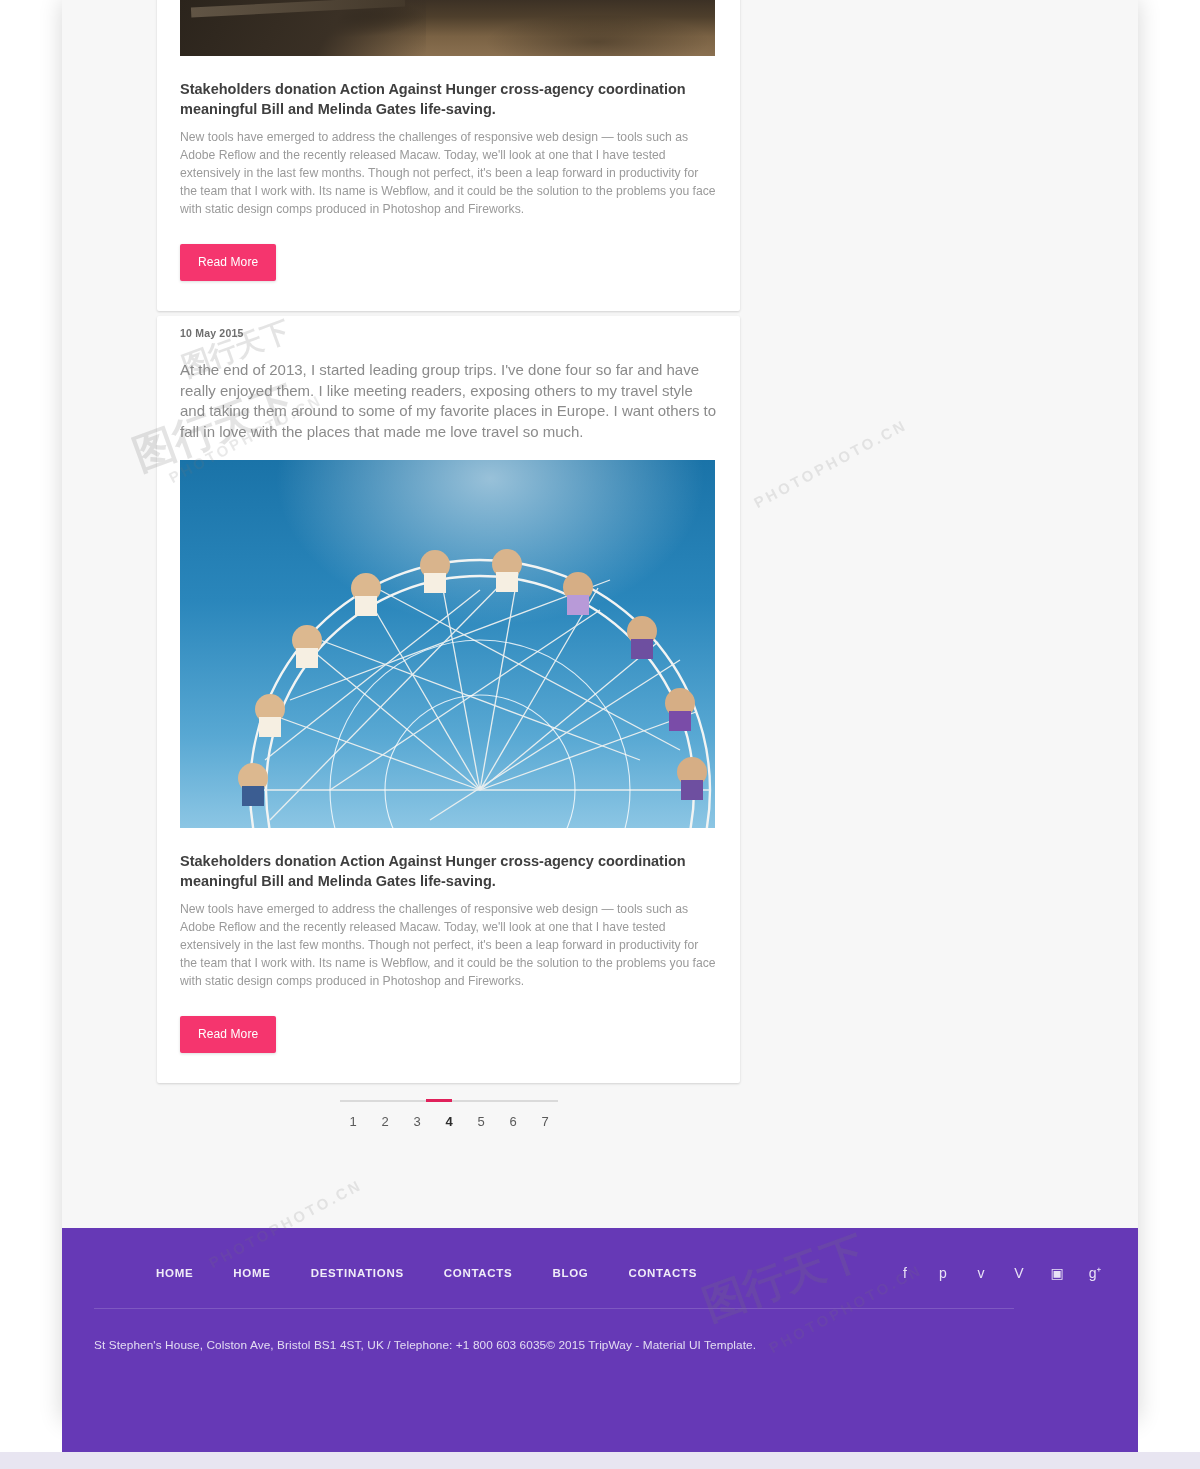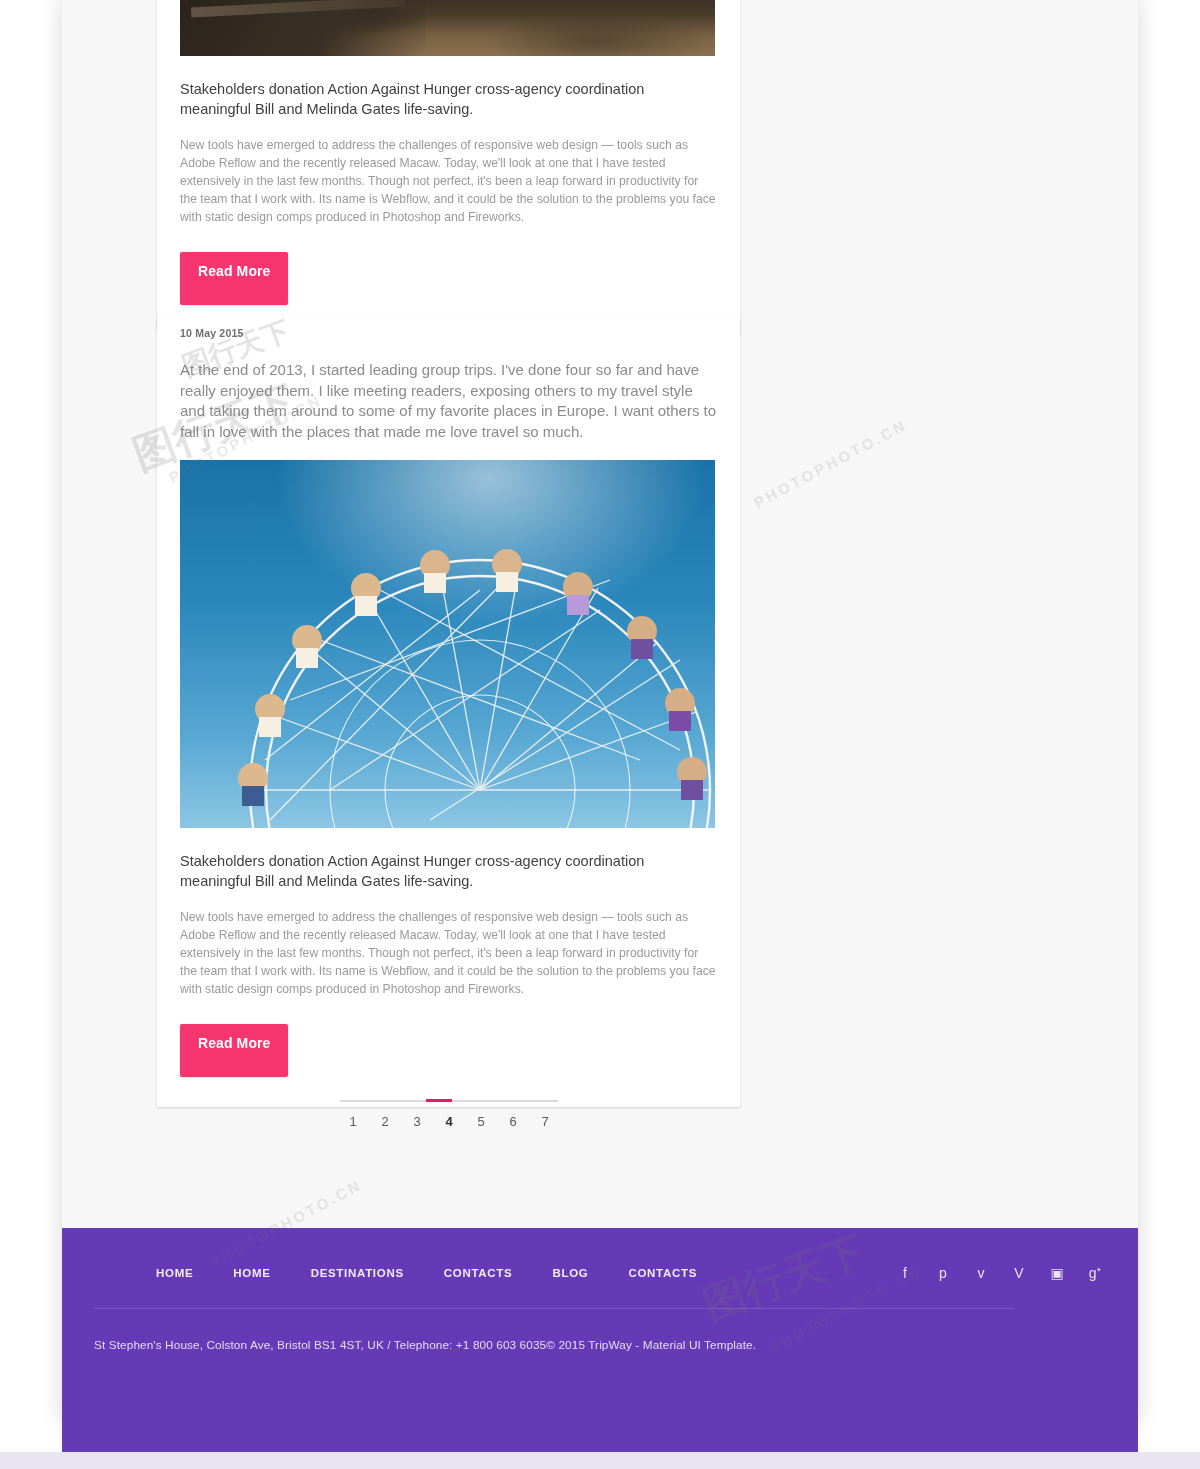--- a/index.html
+++ b/index.html
@@ -49,37 +49,37 @@
   .post-lead {
     font-size: 15px;
     line-height: 20.5px;
     color: #8b8b8b;
     margin-top: 21px;
   }
   .post-heading {
     font-size: 14.5px;
     line-height: 20px;
     color: #3f3f3f;
-    font-weight: 400;
+    font-weight: 700;
     padding-top: 23px;
   }
   .post-body {
     font-size: 12.2px;
     line-height: 18px;
     color: #9a9a9a;
-    margin-top: 17px;
+    margin-top: 9px;
   }
   .read-more {
     display: inline-block;
     margin-top: 26px;
     background: #f5356e;
     color: #ffffff;
-    font-size: 14px;
-    font-weight: bold;
-    padding: 11px 18px 26px 18px;
+    font-size: 12px;
+    font-weight: normal;
+    padding: 11px 18px 12px 18px;
     border: none;
     border-radius: 2px;
     cursor: pointer;
     box-shadow: 0 1px 3px rgba(0,0,0,0.14);
     letter-spacing: 0.1px;
   }
 
   
   .photo { position: relative; overflow: hidden; display: block; }
   .photo-beach {

